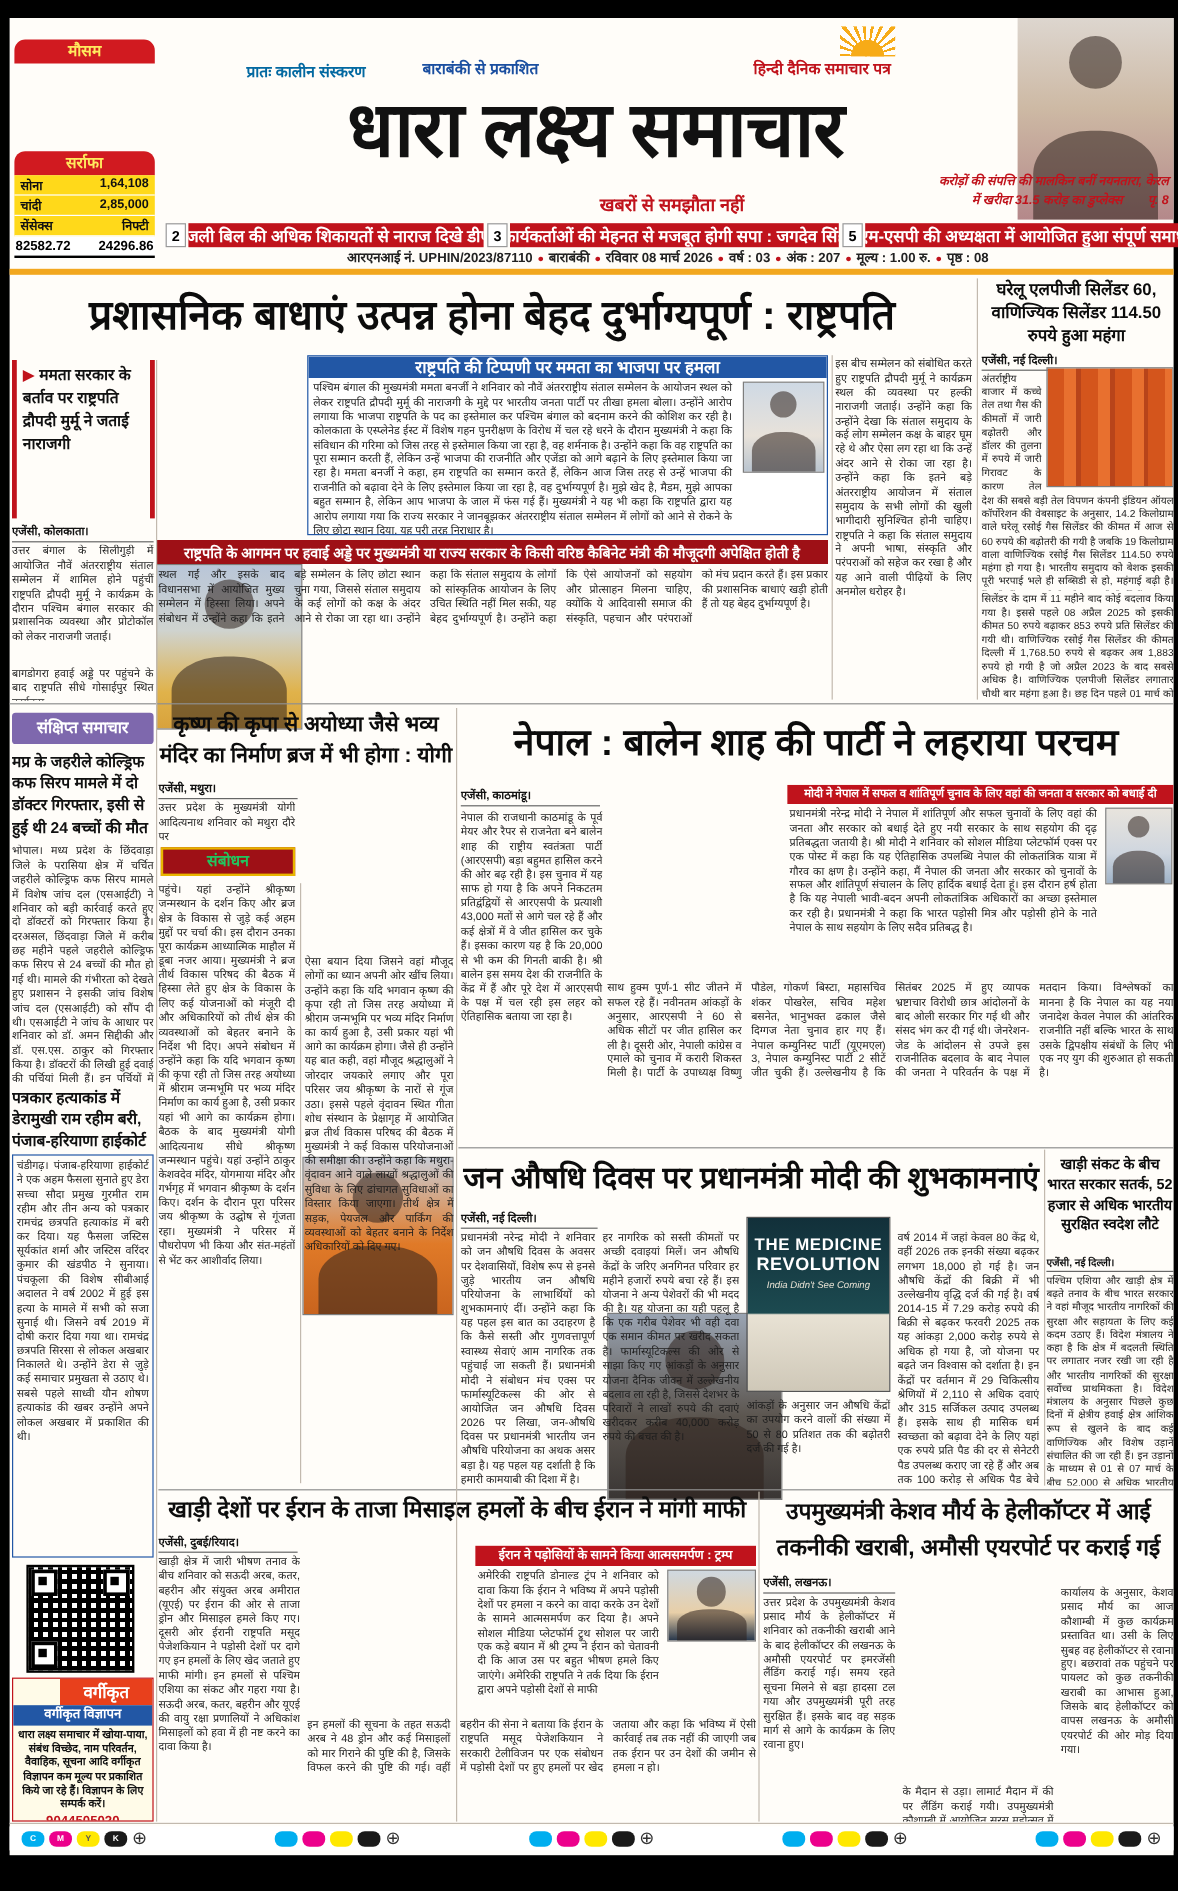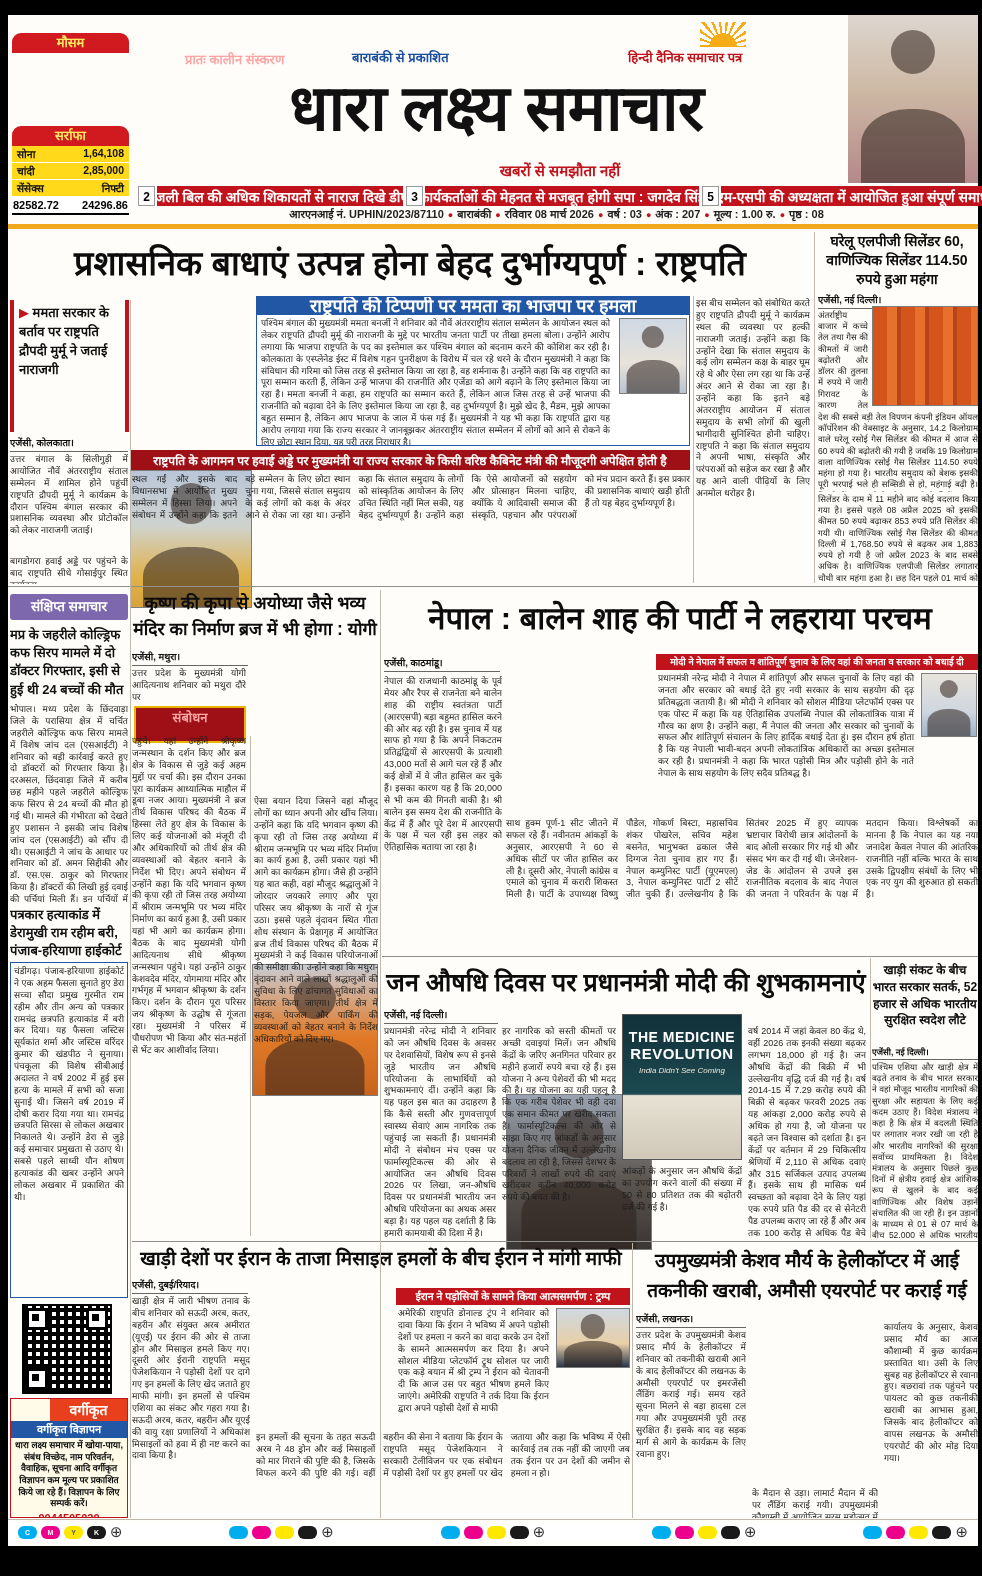--- a/index.html
+++ b/index.html
@@ -58,28 +58,33 @@
           <span>सेंसेक्स</span>
           <span>निफ्टी</span>
         </div>
     </div>
     <div style="display:flex;justify-content:space-between;padding:2px 1px;font-weight:bold;font-size:11px;border-bottom:2px solid #000;background:#fff;">
       <span>82582.72</span>
       <span>24296.86</span>
     </div>
   </div>
 
-  <div class="a" style="left:185px;top:50px;width:140px;font-weight:bold;font-size:13px;color:#fca5a5;">प्रातः कालीन संस्करण</div>
+  <div class="a" style="left:185px;top:50px;width:140px;font-weight:bold;font-size:13px;color:#0369a1;text-align:center;">प्रातः कालीन संस्करण</div>
   <div class="a" style="left:352px;top:48px;width:130px;font-weight:bold;font-size:13px;color:#1b4fa0;">बाराबंकी से प्रकाशित</div>
   <div class="a" style="left:628px;top:48px;width:180px;font-weight:bold;font-size:13px;color:#c0131c;">हिन्दी दैनिक समाचार पत्र</div>
   <div class="a sun" style="left:700px;top:22px;width:46px;height:25px;"></div>
   <div class="a" style="left:140px;top:62px;width:712px;height:100px;font-size:64px;font-weight:900;color:#111;text-align:center;white-space:nowrap;overflow:hidden;letter-spacing:-1px;">धारा लक्ष्य समाचार</div>
   <div class="a" style="left:460px;top:160px;width:200px;font-weight:bold;font-size:15px;color:#c0131c;text-align:center;">खबरों से समझौता नहीं</div>
 
   <div class="a ph sil" style="left:848px;top:15px;width:130px;height:168px;background:linear-gradient(180deg,#ddd6cf 0%,#cdb9a4 45%,#b4888a 100%);border:none;"></div>
+  <div class="a" style="left:560px;top:144px;width:414px;text-align:right;color:#c0131c;font-weight:bold;font-style:italic;font-size:10.5px;line-height:1.5;z-index:4;">
+    <span>करोड़ों की संपत्ति की मालकिन बनीं नयनतारा, केरल</span><br>
+    <span>में खरीदा 31.5 करोड़ का डुप्लेक्स</span>
+    <span style="padding-left:18px;">पृ. 8</span>
+  </div>
 
   <div class="a navnum" style="left:138px;top:186px;width:17px;height:20px;">2</div>
   <div class="a navseg" style="left:157px;top:186px;width:246px;height:20px;">बिजली बिल की अधिक शिकायतों से नाराज दिखे डीएम</div>
   <div class="a navnum" style="left:406px;top:186px;width:17px;height:20px;">3</div>
   <div class="a navseg" style="left:425px;top:186px;width:274px;height:20px;">कार्यकर्ताओं की मेहनत से मजबूत होगी सपा : जगदेव सिंह</div>
   <div class="a navnum" style="left:702px;top:186px;width:17px;height:20px;">5</div>
   <div class="a navseg" style="left:721px;top:186px;width:295px;height:20px;">डीएम-एसपी की अध्यक्षता में आयोजित हुआ संपूर्ण समाधान दिवस</div>
 
   <div class="a" style="left:135px;top:206px;width:843px;height:17px;text-align:center;font-size:11px;font-weight:bold;color:#222;white-space:nowrap;overflow:hidden;">
     <span>आरएनआई नं. UPHIN/2023/87110</span><span class="dot">●</span><span>बाराबंकी</span><span class="dot">●</span><span>रविवार 08 मार्च 2026</span><span class="dot">●</span><span>वर्ष : 03</span><span class="dot">●</span><span>अंक : 207</span><span class="dot">●</span><span>मूल्य : 1.00 रु.</span><span class="dot">●</span><span>पृष्ठ : 08</span>
@@ -91,21 +96,21 @@
   <div class="a" style="left:10px;top:300px;width:119px;height:132px;border-left:4px solid #c0131c;border-right:4px solid #c0131c;padding:4px 5px;font-size:13px;font-weight:bold;line-height:1.45;color:#111;overflow:hidden;">
     <span style="color:#c0131c;">▶ </span><span>ममता सरकार के बर्ताव पर राष्ट्रपति द्रौपदी मुर्मू ने जताई नाराजगी</span>
   </div>
   <div class="a byline" style="left:10px;top:436px;width:118px;">एजेंसी, कोलकाता।</div>
   <div class="a bt" style="left:10px;top:454px;width:118px;height:100px;">उत्तर बंगाल के सिलीगुड़ी में आयोजित नौवें अंतरराष्ट्रीय संताल सम्मेलन में शामिल होने पहुंचीं राष्ट्रपति द्रौपदी मुर्मू ने कार्यक्रम के दौरान पश्चिम बंगाल सरकार की प्रशासनिक व्यवस्था और प्रोटोकॉल को लेकर नाराजगी जताई।</div>
   <div class="a bt" style="left:10px;top:556px;width:118px;height:28px;">बागडोगरा हवाई अड्डे पर पहुंचने के बाद राष्ट्रपति सीधे गोसाईपुर स्थित कार्यक्रम</div>
 
   <div class="a ph sil" style="left:130px;top:302px;width:122px;height:138px;background:linear-gradient(180deg,#b9c6d8 0%,#cfd3cf 40%,#e0b24a 78%,#d8a23c 100%);"></div>
 
   <div class="a boxblue" style="left:256px;top:296px;width:434px;height:150px;overflow:hidden;">
-    <div style="background:#2257a5;color:#fff;font-weight:bold;font-size:18px;text-align:center;line-height:18px;">राष्ट्रपति की टिप्पणी पर ममता का भाजपा पर हमला</div>
+    <div style="background:#2257a5;color:#fff;font-weight:bold;font-size:14px;text-align:center;line-height:18px;">राष्ट्रपति की टिप्पणी पर ममता का भाजपा पर हमला</div>
     <div class="ph sil" style="float:right;width:66px;height:74px;margin:3px 2px 2px 5px;background:linear-gradient(180deg,#cfd9e4,#e8e2da 60%,#b9c4cf);"></div>
     <div class="bt" style="padding:3px 4px;height:128px;">पश्चिम बंगाल की मुख्यमंत्री ममता बनर्जी ने शनिवार को नौवें अंतरराष्ट्रीय संताल सम्मेलन के आयोजन स्थल को लेकर राष्ट्रपति द्रौपदी मुर्मू की नाराजगी के मुद्दे पर भारतीय जनता पार्टी पर तीखा हमला बोला। उन्होंने आरोप लगाया कि भाजपा राष्ट्रपति के पद का इस्तेमाल कर पश्चिम बंगाल को बदनाम करने की कोशिश कर रही है। कोलकाता के एस्प्लेनेड ईस्ट में विशेष गहन पुनरीक्षण के विरोध में चल रहे धरने के दौरान मुख्यमंत्री ने कहा कि संविधान की गरिमा को जिस तरह से इस्तेमाल किया जा रहा है, वह शर्मनाक है। उन्होंने कहा कि वह राष्ट्रपति का पूरा सम्मान करती हैं, लेकिन उन्हें भाजपा की राजनीति और एजेंडा को आगे बढ़ाने के लिए इस्तेमाल किया जा रहा है। ममता बनर्जी ने कहा, हम राष्ट्रपति का सम्मान करते हैं, लेकिन आज जिस तरह से उन्हें भाजपा की राजनीति को बढ़ावा देने के लिए इस्तेमाल किया जा रहा है, वह दुर्भाग्यपूर्ण है। मुझे खेद है, मैडम, मुझे आपका बहुत सम्मान है, लेकिन आप भाजपा के जाल में फंस गई हैं। मुख्यमंत्री ने यह भी कहा कि राष्ट्रपति द्वारा यह आरोप लगाया गया कि राज्य सरकार ने जानबूझकर अंतरराष्ट्रीय संताल सम्मेलन में लोगों को आने से रोकने के लिए छोटा स्थान दिया, यह पूरी तरह निराधार है।</div>
   </div>
 
   <div class="a redband" style="left:130px;top:450px;width:560px;height:20px;font-size:12px;white-space:nowrap;">राष्ट्रपति के आगमन पर हवाई अड्डे पर मुख्यमंत्री या राज्य सरकार के किसी वरिष्ठ कैबिनेट मंत्री की मौजूदगी अपेक्षित होती है</div>
   <div class="a bt" style="left:132px;top:474px;width:558px;height:109px;column-count:5;column-gap:8px;">स्थल गईं और इसके बाद विधानसभा में आयोजित मुख्य सम्मेलन में हिस्सा लिया। अपने संबोधन में उन्होंने कहा कि इतने बड़े सम्मेलन के लिए छोटा स्थान चुना गया, जिससे संताल समुदाय के कई लोगों को कक्ष के अंदर आने से रोका जा रहा था। उन्होंने कहा कि संताल समुदाय के लोगों को सांस्कृतिक आयोजन के लिए उचित स्थिति नहीं मिल सकी, यह बेहद दुर्भाग्यपूर्ण है। उन्होंने कहा कि ऐसे आयोजनों को सहयोग और प्रोत्साहन मिलना चाहिए, क्योंकि ये आदिवासी समाज की संस्कृति, पहचान और परंपराओं को मंच प्रदान करते हैं। इस प्रकार की प्रशासनिक बाधाएं खड़ी होती हैं तो यह बेहद दुर्भाग्यपूर्ण है।</div>
 
   <div class="a bt" style="left:696px;top:298px;width:114px;height:285px;">इस बीच सम्मेलन को संबोधित करते हुए राष्ट्रपति द्रौपदी मुर्मू ने कार्यक्रम स्थल की व्यवस्था पर हल्की नाराजगी जताई। उन्होंने कहा कि उन्होंने देखा कि संताल समुदाय के कई लोग सम्मेलन कक्ष के बाहर घूम रहे थे और ऐसा लग रहा था कि उन्हें अंदर आने से रोका जा रहा है। उन्होंने कहा कि इतने बड़े अंतरराष्ट्रीय आयोजन में संताल समुदाय के सभी लोगों की खुली भागीदारी सुनिश्चित होनी चाहिए। राष्ट्रपति ने कहा कि संताल समुदाय ने अपनी भाषा, संस्कृति और परंपराओं को सहेज कर रखा है और यह आने वाली पीढ़ियों के लिए अनमोल धरोहर है।</div>
 
   <div class="a hl" style="left:816px;top:232px;width:162px;height:58px;font-size:14px;line-height:1.35;">घरेलू एलपीजी सिलेंडर 60, वाणिज्यिक सिलेंडर 114.50 रुपये हुआ महंगा</div>
@@ -130,21 +135,21 @@
     <div style="background:#e8401c;color:#fff;font-weight:900;font-size:14px;text-align:center;line-height:22px;margin-left:39px;">वर्गीकृत</div>
     <div style="background:#2257a5;color:#fff;font-weight:bold;font-size:11px;text-align:center;line-height:17px;">वर्गीकृत विज्ञापन</div>
     <div style="font-size:9px;font-weight:bold;text-align:center;padding:2px 3px;line-height:1.3;color:#111;">धारा लक्ष्य समाचार में खोया-पाया, संबंध विच्छेद, नाम परिवर्तन, वैवाहिक, सूचना आदि वर्गीकृत विज्ञापन कम मूल्य पर प्रकाशित किये जा रहे हैं। विज्ञापन के लिए सम्पर्क करें।</div>
     <div style="color:#c0131c;font-weight:bold;font-size:11px;text-align:center;">9044505020</div>
   </div>
 
   <div class="a hl" style="left:132px;top:590px;width:246px;height:56px;font-size:17.5px;line-height:1.5;">कृष्ण की कृपा से अयोध्या जैसे भव्य मंदिर का निर्माण ब्रज में भी होगा : योगी</div>
   <div class="a byline" style="left:132px;top:650px;width:116px;">एजेंसी, मथुरा।</div>
   <div class="a bt" style="left:132px;top:668px;width:114px;height:34px;">उत्तर प्रदेश के मुख्यमंत्री योगी आदित्यनाथ शनिवार को मथुरा दौरे पर</div>
   <div class="a ph sil" style="left:252px;top:658px;width:126px;height:132px;background:linear-gradient(180deg,#c9ccd4 0%,#e07a28 55%,#c9641e 100%);"></div>
-  <div class="a" style="left:134px;top:706px;width:112px;height:37px;background:#9e1016;border:2px solid #e8b500;color:#fca5a5;font-weight:bold;font-size:13px;text-align:center;line-height:20px;">संबोधन</div>
+  <div class="a" style="left:134px;top:706px;width:112px;height:24px;background:#9e1016;border:2px solid #e8b500;color:#22c55e;font-weight:bold;font-size:13px;text-align:center;line-height:20px;">संबोधन</div>
   <div class="a bt" style="left:132px;top:736px;width:114px;height:500px;">पहुंचे। यहां उन्होंने श्रीकृष्ण जन्मस्थान के दर्शन किए और ब्रज क्षेत्र के विकास से जुड़े कई अहम मुद्दों पर चर्चा की। इस दौरान उनका पूरा कार्यक्रम आध्यात्मिक माहौल में डूबा नजर आया। मुख्यमंत्री ने ब्रज तीर्थ विकास परिषद की बैठक में हिस्सा लेते हुए क्षेत्र के विकास के लिए कई योजनाओं को मंजूरी दी और अधिकारियों को तीर्थ क्षेत्र की व्यवस्थाओं को बेहतर बनाने के निर्देश भी दिए। अपने संबोधन में उन्होंने कहा कि यदि भगवान कृष्ण की कृपा रही तो जिस तरह अयोध्या में श्रीराम जन्मभूमि पर भव्य मंदिर निर्माण का कार्य हुआ है, उसी प्रकार यहां भी आगे का कार्यक्रम होगा। बैठक के बाद मुख्यमंत्री योगी आदित्यनाथ सीधे श्रीकृष्ण जन्मस्थान पहुंचे। यहां उन्होंने ठाकुर केशवदेव मंदिर, योगमाया मंदिर और गर्भगृह में भगवान श्रीकृष्ण के दर्शन किए। दर्शन के दौरान पूरा परिसर जय श्रीकृष्ण के उद्घोष से गूंजता रहा। मुख्यमंत्री ने परिसर में पौधरोपण भी किया और संत-महंतों से भेंट कर आशीर्वाद लिया।</div>
   <div class="a bt" style="left:254px;top:796px;width:124px;height:440px;">ऐसा बयान दिया जिसने वहां मौजूद लोगों का ध्यान अपनी ओर खींच लिया। उन्होंने कहा कि यदि भगवान कृष्ण की कृपा रही तो जिस तरह अयोध्या में श्रीराम जन्मभूमि पर भव्य मंदिर निर्माण का कार्य हुआ है, उसी प्रकार यहां भी आगे का कार्यक्रम होगा। जैसे ही उन्होंने यह बात कही, वहां मौजूद श्रद्धालुओं ने जोरदार जयकारे लगाए और पूरा परिसर जय श्रीकृष्ण के नारों से गूंज उठा। इससे पहले वृंदावन स्थित गीता शोध संस्थान के प्रेक्षागृह में आयोजित ब्रज तीर्थ विकास परिषद की बैठक में मुख्यमंत्री ने कई विकास परियोजनाओं की समीक्षा की। उन्होंने कहा कि मथुरा-वृंदावन आने वाले लाखों श्रद्धालुओं की सुविधा के लिए ढांचागत सुविधाओं का विस्तार किया जाएगा। तीर्थ क्षेत्र में सड़क, पेयजल और पार्किंग की व्यवस्थाओं को बेहतर बनाने के निर्देश अधिकारियों को दिए गए।</div>
 
   <div class="a hl" style="left:382px;top:592px;width:596px;height:54px;font-size:31px;line-height:54px;white-space:nowrap;">नेपाल : बालेन शाह की पार्टी ने लहराया परचम</div>
   <div class="a byline" style="left:384px;top:656px;width:116px;">एजेंसी, काठमांडू।</div>
   <div class="a bt" style="left:384px;top:676px;width:118px;height:278px;">नेपाल की राजधानी काठमांडू के पूर्व मेयर और रैपर से राजनेता बने बालेन शाह की राष्ट्रीय स्वतंत्रता पार्टी (आरएसपी) बड़ा बहुमत हासिल करने की ओर बढ़ रही है। इस चुनाव में यह साफ हो गया है कि अपने निकटतम प्रतिद्वंद्वियों से आरएसपी के प्रत्याशी 43,000 मतों से आगे चल रहे हैं और कई क्षेत्रों में वे जीत हासिल कर चुके हैं। इसका कारण यह है कि 20,000 से भी कम की गिनती बाकी है। श्री बालेन इस समय देश की राजनीति के केंद्र में हैं और पूरे देश में आरएसपी के पक्ष में चल रही इस लहर को ऐतिहासिक बताया जा रहा है।</div>
   <div class="a ph sil" style="left:506px;top:656px;width:146px;height:156px;background:linear-gradient(180deg,#9aa4b2 0%,#5c5650 55%,#3a3634 100%);"></div>
   <div class="a" style="left:656px;top:654px;width:322px;height:146px;overflow:hidden;">
     <div style="background:#c0131c;color:#fff;font-weight:bold;font-size:9.5px;text-align:center;line-height:16px;white-space:nowrap;overflow:hidden;">मोदी ने नेपाल में सफल व शांतिपूर्ण चुनाव के लिए वहां की जनता व सरकार को बधाई दी</div>
     <div class="ph sil" style="float:right;width:54px;height:62px;margin:3px 1px 2px 5px;background:linear-gradient(180deg,#e8e4dd,#cfd6df 60%,#9fb3c8);"></div>

